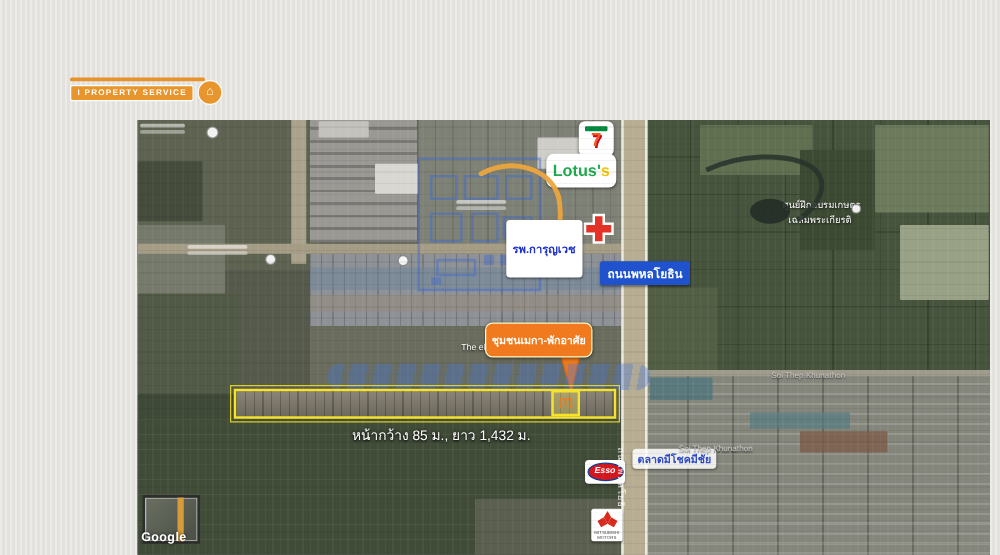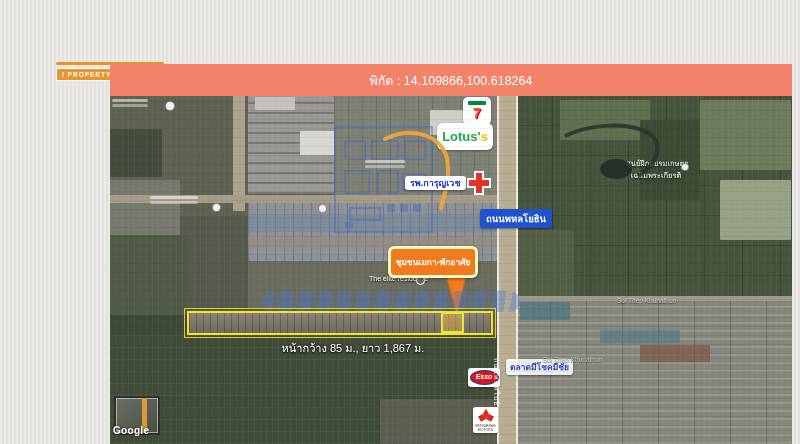--- a/index.html
+++ b/index.html
@@ -37,34 +37,34 @@
   
   .road-v-main{left:387px;top:0;width:17px;height:348px;background:#b7ad92;
     border-left:2px solid #ece9de;border-right:2px solid #ece9de;}
   .road-v-left{left:123px;top:0;width:12px;height:115px;background:#aaa28c;}
   .road-h-1{left:0;top:99px;width:387px;height:8px;background:#a59c86;}
   .road-h-2{left:404px;top:200px;width:278px;height:5px;background:#9e9a8c;}
 
   
   .badge{position:absolute;background:#fff;border-radius:4px;box-shadow:0 1px 2px rgba(0,0,0,.4);
     display:flex;align-items:center;justify-content:center;}
-  .lbl-white{position:absolute;background:#fff;border-radius:3px;padding:0 5px;
+  .lbl-white{position:absolute;background:#fff;border-radius:3px;padding:16px 5px;
     font-weight:bold;box-shadow:0 1px 2px rgba(0,0,0,.4);white-space:nowrap;}
   .lbl-blue{position:absolute;background:#1f52cc;border-radius:2px;padding:2px 6px;color:#fff;
     font-size:9.5px;font-weight:bold;white-space:nowrap;box-shadow:0 1px 2px rgba(0,0,0,.4);}
   .tiny-map-text{position:absolute;color:#fff;font-size:7px;white-space:nowrap;
     text-shadow:0 1px 2px rgba(0,0,0,.9);}
   .soi-text{position:absolute;color:rgba(235,235,235,.7);font-size:6.5px;white-space:nowrap;
     text-shadow:0 1px 1px rgba(0,0,0,.6);}
   .poi-dot{position:absolute;border-radius:50%;background:rgba(255,255,255,.92);
     border:1px solid rgba(110,110,110,.8);}
   .smudge{position:absolute;background:rgba(255,255,255,.55);height:3px;border-radius:2px;
     box-shadow:0 5px 0 rgba(255,255,255,.4);}
 
-  .callout{left:278px;top:150px;width:84px;height:26px;background:#f07a1d;border:3px solid #fef9c3;
+  .callout{left:278px;top:162px;width:84px;height:26px;background:#f07a1d;border:1px solid #fef9c3;
     border-radius:6px;color:#fff;font-size:8.5px;font-weight:bold;display:flex;align-items:center;
     justify-content:center;white-space:nowrap;box-shadow:0 1px 3px rgba(0,0,0,.45);z-index:6;}
   .property-rect{left:77px;top:215px;width:302px;height:20px;border:2px solid #f6e32b;
     outline:1px solid rgba(246,227,43,.85);outline-offset:2px;z-index:5;
     background:linear-gradient(#8a8478,#6f6a5e);}
   .property-rect .strip{position:absolute;left:0;top:0;width:100%;height:100%;
     background:repeating-linear-gradient(90deg,rgba(0,0,0,.22) 0 1px,transparent 1px 7px);}
   .land-marker{left:331px;top:216px;width:19px;height:17px;border:2px solid #f6e32b;
     background:rgba(250,235,90,.3);color:#f07a1d;font-size:9px;font-weight:900;text-align:center;
     line-height:16px;z-index:7;}
@@ -91,23 +91,20 @@
 
 <div class="slide">
 
   <div class="abs logo">
     <div class="abs logo-bar"></div>
     <div class="abs logo-tagline">I PROPERTY SERVICE</div>
     <div class="abs logo-circle">⌂</div>
   </div>
 
 
-  <div class="abs coords-banner">
-    <span>พิกัด : 14.109866,100.618264</span>
-  </div>
 
   <div class="abs map">
 
     <div class="patch" style="left:0;top:0;width:145px;height:120px;background:#5d6350;"></div>
     <div class="patch" style="left:0;top:33px;width:52px;height:48px;background:#454c3c;"></div>
     <div class="patch" style="left:0;top:84px;width:70px;height:55px;background:#757a6c;"></div>
     <div class="patch" style="left:0;top:139px;width:80px;height:80px;background:#515a46;"></div>
     <div class="patch" style="left:0;top:219px;width:87px;height:129px;background:#3f4937;"></div>
     <div class="patch" style="left:138px;top:0;width:86px;height:98px;background:#9a9893;
       background-image:repeating-linear-gradient(0deg,rgba(0,0,0,.22) 0 2px,transparent 2px 10px);"></div>
@@ -185,21 +182,21 @@
 
     <div class="lbl-blue" style="left:370px;top:113px;z-index:5;">ถนนพหลโยธิน</div>
     <div class="abs rot-road">ถนนพหลโยธิน</div>
 
     <div class="abs callout">ชุมชนเมกา-พักอาศัย</div>
 
     <div class="abs property-rect">
         <div class="strip"></div>
       </div>
     <div class="abs land-marker">(T)</div>
-    <div class="abs dim-text">หน้ากว้าง 85 ม., ยาว 1,867 ม.</div>
+    <div class="abs dim-text">หน้ากว้าง 85 ม., ยาว 1,432 ม.</div>
 
     <div class="tiny-map-text" style="left:259px;top:179px;">The elite residence</div>
     <div class="poi-dot" style="left:306px;top:180px;width:7px;height:7px;background:#6b6b6b;border-color:#fff;"></div>
     <div class="tiny-map-text" style="left:516px;top:61px;width:60px;text-align:center;font-size:7.5px;">
       <div>ศูนย์ฝึกอบรมเกษตร</div>
       <div>เฉลิมพระเกียรติ</div>
     </div>
     <div class="poi-dot" style="left:571px;top:67px;width:6px;height:6px;"></div>
     <div class="lbl-white" style="left:396px;top:263px;background:rgba(255,255,255,.85);color:#2b47c4;font-size:8.5px;padding:1px 4px;">ตลาดมีโชคมีชัย</div>
     <div class="soi-text" style="left:433px;top:260px;">Soi Thep Khunathon</div>

